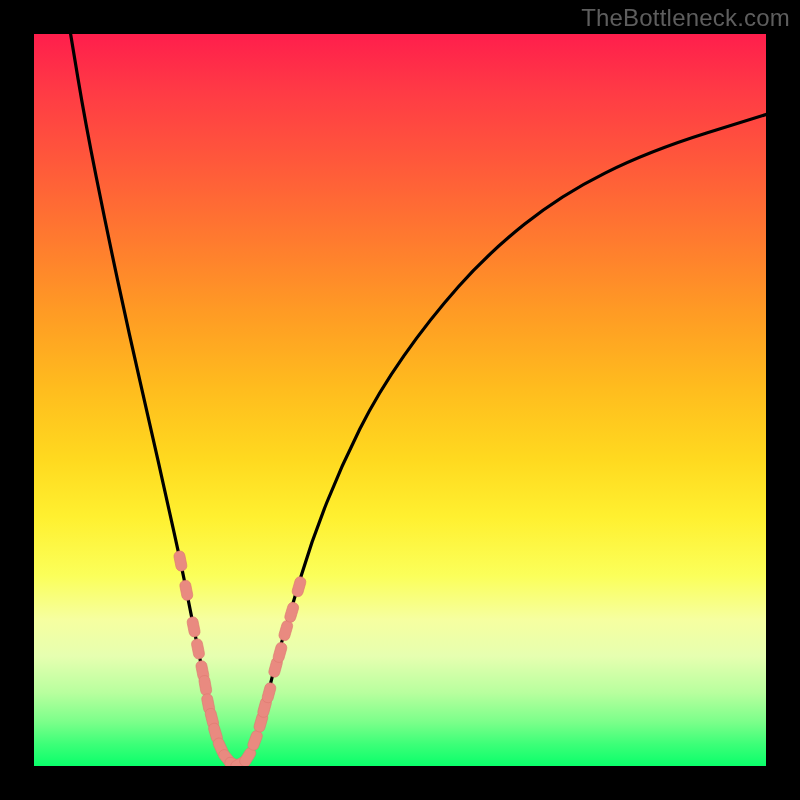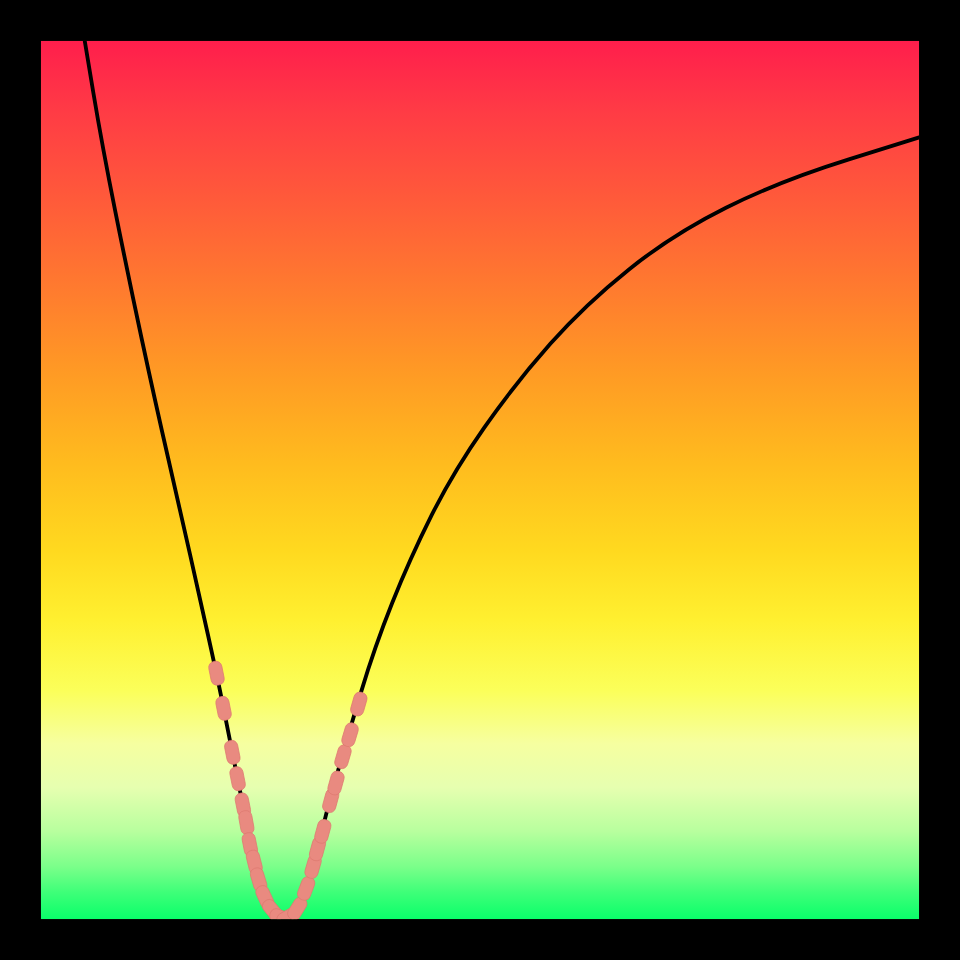--- a/index.html
+++ b/index.html
@@ -135,13 +135,14 @@
           <rect x="-10" y="-5.5" width="20" height="11" rx="5" fill="#e98a80" stroke="#de7a70" stroke-width="0.6"></rect>
         </g>
         <g transform="translate(257.7 578.3) rotate(-73.3)">
           <rect x="-10" y="-5.5" width="20" height="11" rx="5" fill="#e98a80" stroke="#de7a70" stroke-width="0.6"></rect>
         </g>
         <g transform="translate(265.0 552.7) rotate(-74.1)">
           <rect x="-10" y="-5.5" width="20" height="11" rx="5" fill="#e98a80" stroke="#de7a70" stroke-width="0.6"></rect>
         </g>
       </svg>
   </div>
+  <div class="watermark">TheBottleneck.com</div>
 </div>
 
 </body></html>

